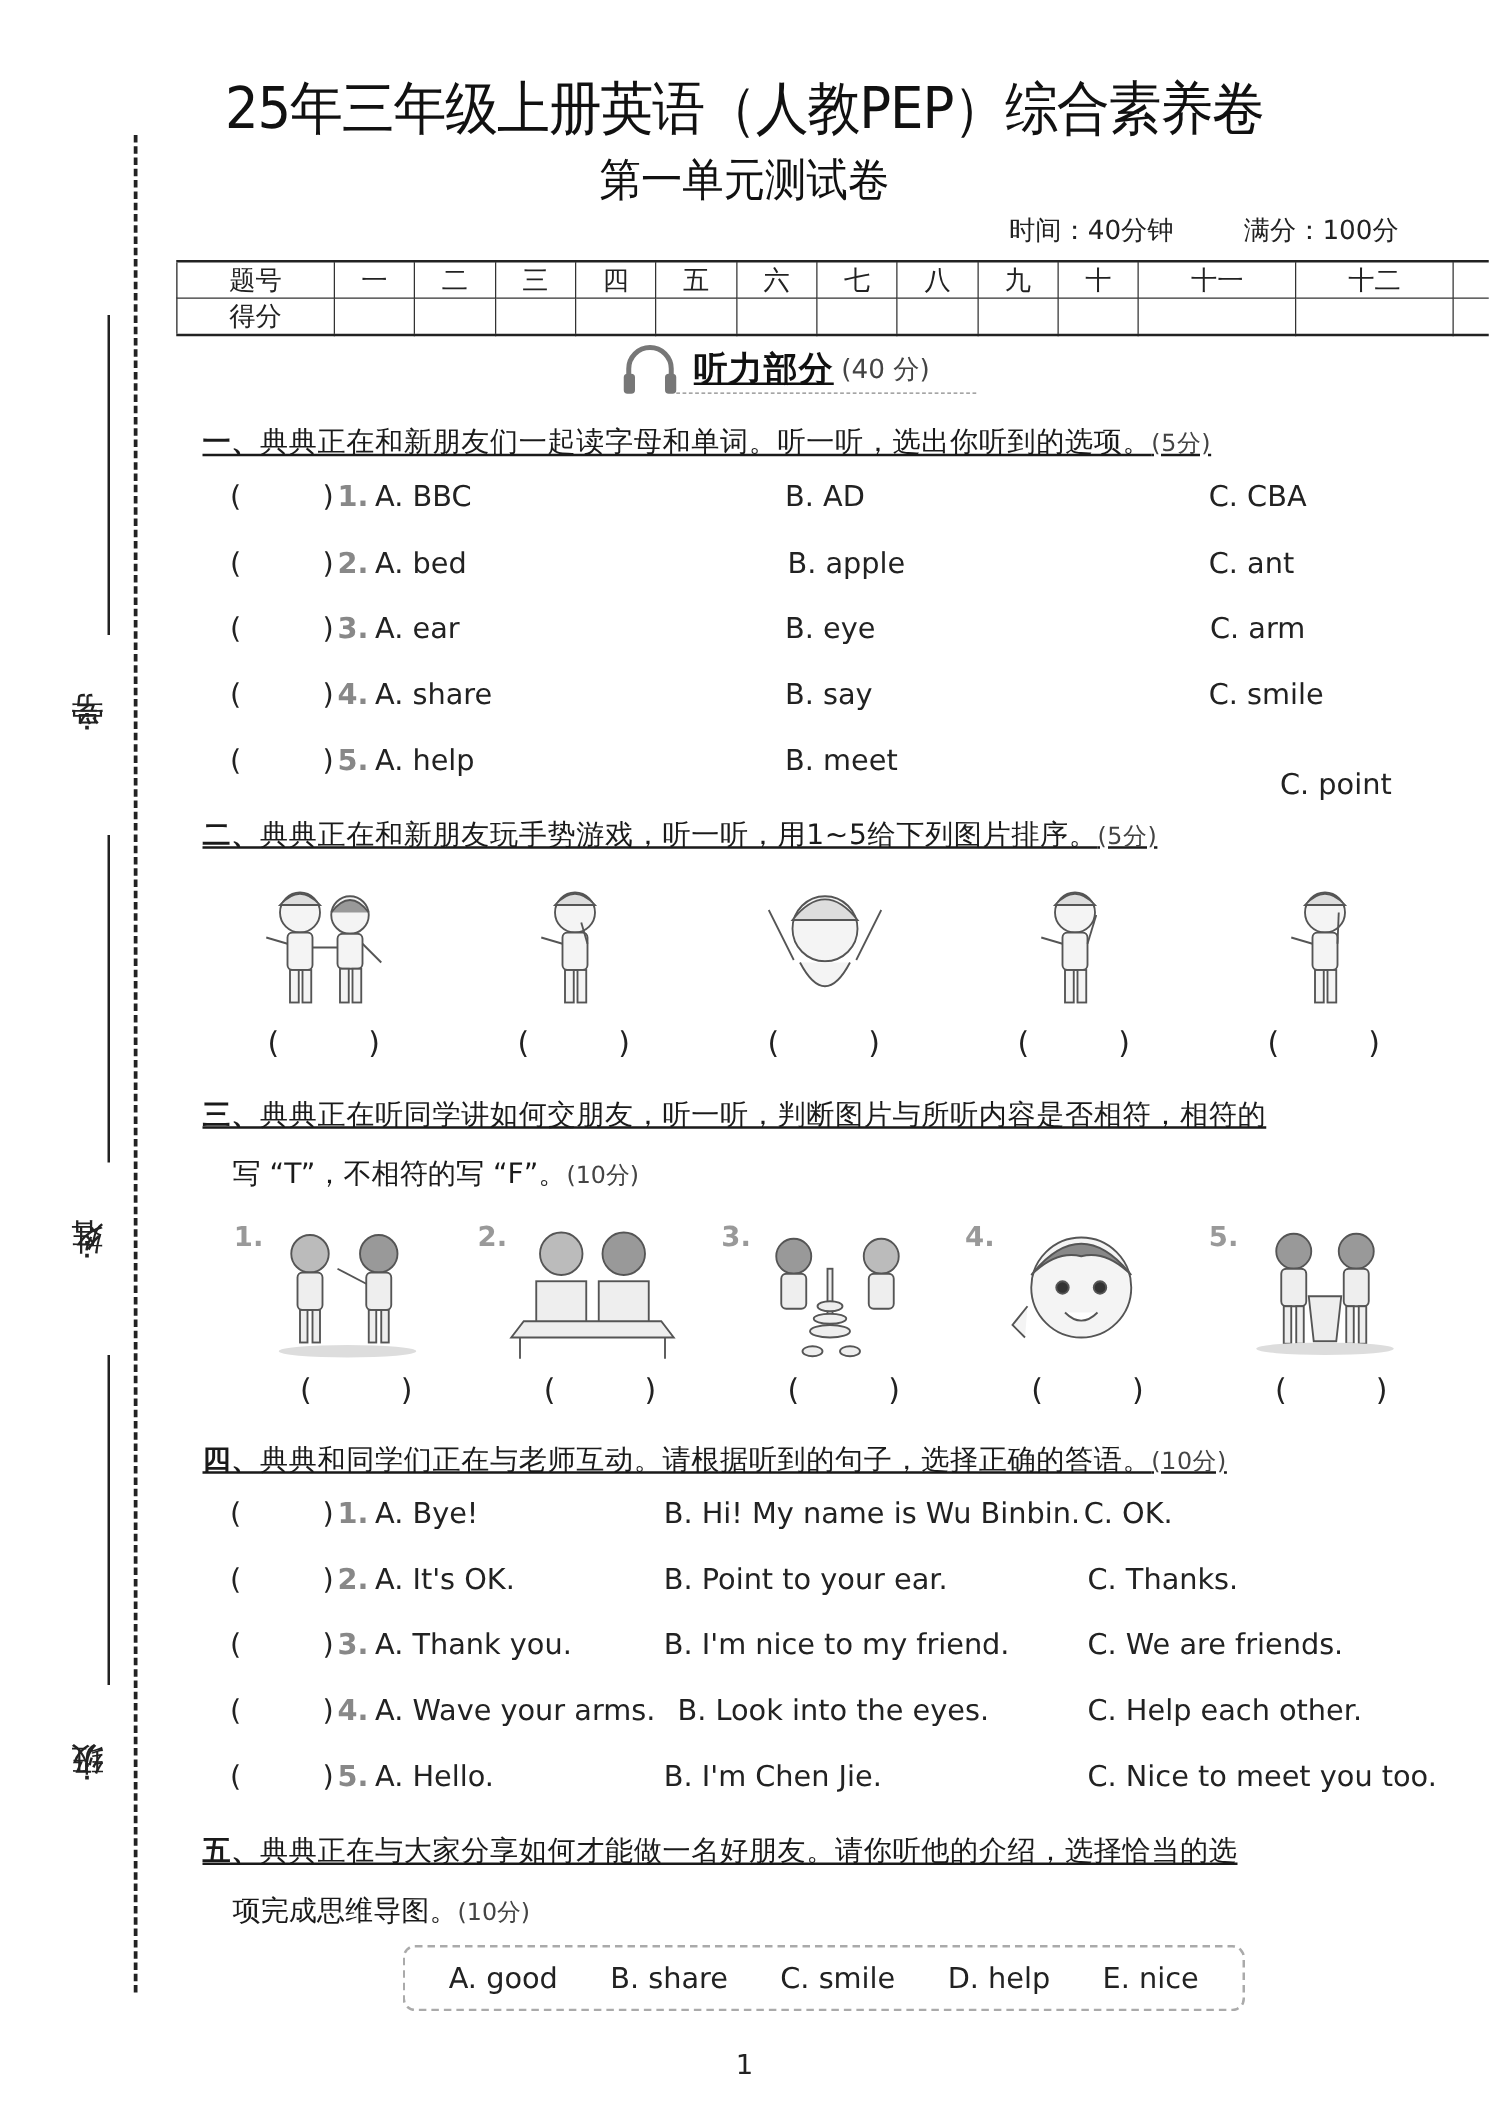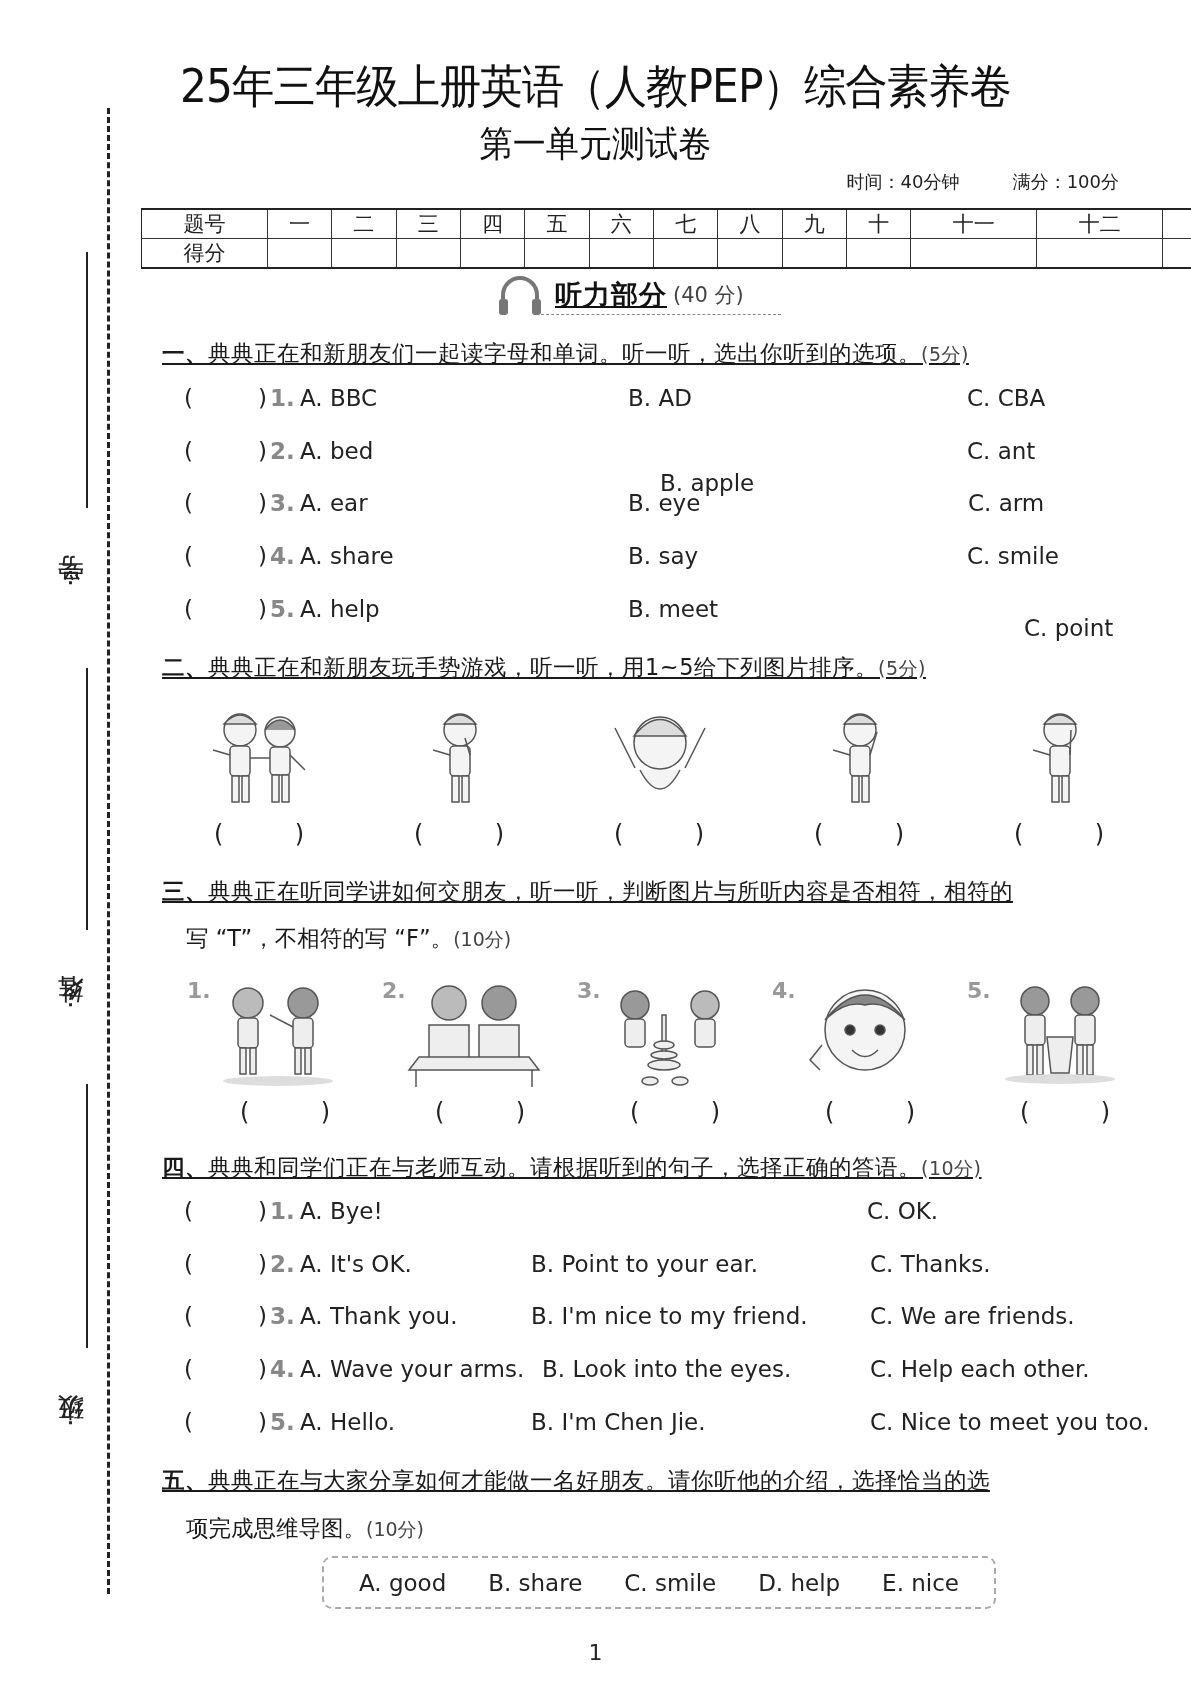--- a/index.html
+++ b/index.html
@@ -6,21 +6,21 @@
   html, body { width: 1191px; height: 1684px; background: #ffffff; overflow: hidden; }
   body { position: relative; font-family: "DejaVu Sans", "Liberation Sans", sans-serif; color: #1a1a1a; }
 
   
   .dash-line { position: absolute; left: 107px; top: 108px; height: 1486px; width: 0; border-left: 3px dashed #222; }
   .margin-label { position: absolute; left: 52px; width: 40px; font-size: 26px; writing-mode: vertical-rl; transform: rotate(180deg); font-family: "DejaVu Serif", serif; color: #222; letter-spacing: 2px; }
   .margin-rule { position: absolute; left: 86px; width: 0; border-left: 2.5px solid #222; }
 
   .title { position: absolute; left: 0; width: 1191px; top: 56px; text-align: center; font-size: 46px; font-weight: normal; letter-spacing: -1px; color: #111; font-family: "DejaVu Sans", sans-serif; transform: scaleX(0.92); }
   .subtitle { position: absolute; left: 0; width: 1191px; top: 120px; text-align: center; font-size: 36px; color: #111; transform: scaleX(0.92); }
-  .meta { position: absolute; right: 72px; top: 170px; font-size: 18px; color: #222; word-spacing: 12px; }
+  .meta { position: absolute; right: 72px; top: 170px; font-size: 21px; color: #222; word-spacing: 12px; }
 
   table.score { position: absolute; left: 141px; top: 208px; width: 1148px; border-collapse: collapse; border-top: 2.5px solid #222; border-bottom: 2.5px solid #222; }
   table.score td { border: 1px solid #333; height: 29px; text-align: center; font-size: 21px; color: #222; padding: 0; }
   table.score td:first-child { border-left: 1.5px solid #222; }
   table.score td:last-child { border-right: 1.5px solid #222; }
 
   .listen-head { position: absolute; left: 497px; top: 273px; height: 44px; display: flex; align-items: center; }
   .listen-head .hp { width: 46px; height: 44px; margin-right: 12px; }
   .listen-head .lh-title { font-size: 27px; font-weight: bold; color: #111; letter-spacing: 1px; text-decoration: underline; }
   .listen-head .lh-pts { font-size: 21px; color: #444; margin-left: 6px; }
@@ -126,21 +126,21 @@
   <span class="qnum">1.</span>
   <span class="optA">A. BBC</span>
   <span class="optB" style="left:628px;">B. AD</span>
   <span class="optC" style="left:967px;">C. CBA</span>
 </div>
 <div class="q-row" style="top:438px;">
   <span class="paren-o">(</span>
     <span class="paren-c">)</span>
   <span class="qnum">2.</span>
   <span class="optA">A. bed</span>
-  <span class="optB" style="left:660px;margin-top:32px;">B. apple</span>
+  <span class="optB" style="left:630px;">B. apple</span>
   <span class="optC" style="left:967px;">C. ant</span>
 </div>
 <div class="q-row" style="top:490px;">
   <span class="paren-o">(</span>
     <span class="paren-c">)</span>
   <span class="qnum">3.</span>
   <span class="optA">A. ear</span>
   <span class="optB" style="left:628px;">B. eye</span>
   <span class="optC" style="left:968px;">C. arm</span>
 </div>
@@ -369,20 +369,21 @@
 
 <div class="sec-head" style="top:1152px;">
   <span class="num">四、</span><span>典典和同学们正在与老师互动。请根据听到的句子，选择正确的答语。</span><span class="pts">(10分)</span>
 </div>
 
 <div class="q-row" style="top:1198px;">
   <span class="paren-o">(</span>
     <span class="paren-c">)</span>
   <span class="qnum">1.</span>
   <span class="optA">A. Bye!</span>
+  <span class="optB" style="left:531px;">B. Hi! My name is Wu Binbin.</span>
   <span class="optC" style="left:867px;">C. OK.</span>
 </div>
 <div class="q-row" style="top:1251px;">
   <span class="paren-o">(</span>
     <span class="paren-c">)</span>
   <span class="qnum">2.</span>
   <span class="optA">A. It's OK.</span>
   <span class="optB" style="left:531px;">B. Point to your ear.</span>
   <span class="optC" style="left:870px;">C. Thanks.</span>
 </div>

